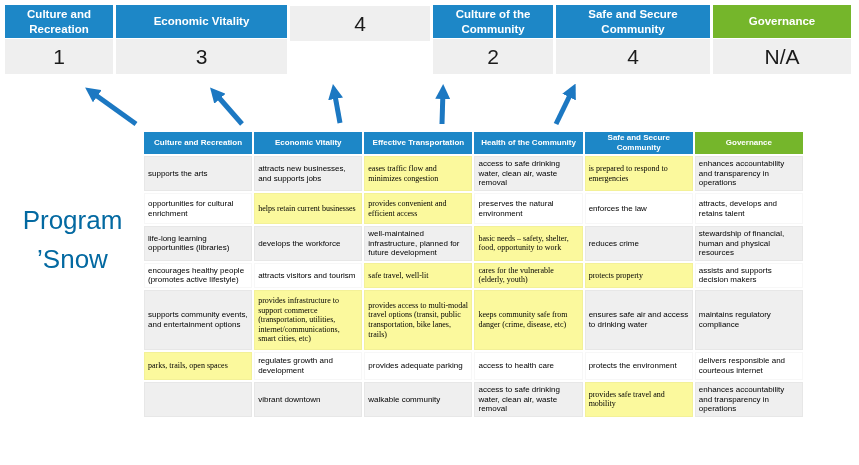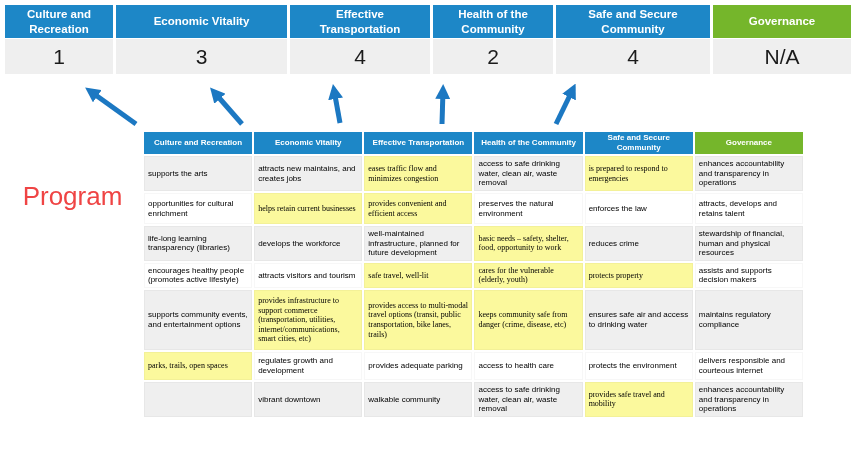--- a/index.html
+++ b/index.html
@@ -17,22 +17,22 @@
   }
   .bhead.green{background:#75b62b;}
   .bscore{
     height:35px;background:#efefef;display:flex;align-items:center;justify-content:center;
     font-size:21px;color:#1a1a1a;margin-top:1px;
   }
   
   .arrows{position:absolute;left:0;top:78px;}
   
   .title{
-    position:absolute;left:0;top:177px;width:145px;text-align:center;
-    font-size:26px;line-height:39px;color:#ef4444;
+    position:absolute;left:0;top:201px;width:145px;text-align:center;
+    font-size:26px;line-height:39px;color:#0369a1;
   }
   
   table.matrix{
     position:absolute;left:142px;top:130px;width:663px;
     border-collapse:separate;border-spacing:2px;table-layout:fixed;
     font-size:8px;line-height:1.2;
   }
   table.matrix th{
     background:#1d87c7;color:#ffffff;font-weight:bold;font-size:8px;
     text-align:center;vertical-align:middle;padding:1px 2px;height:20px;
@@ -55,26 +55,24 @@
     <div class="bcol" style="width:108px">
       <div class="bhead">Culture and
 Recreation</div>
       <div class="bscore">1</div>
     </div>
     <div class="bcol" style="width:171px">
       <div class="bhead">Economic Vitality</div>
       <div class="bscore">3</div>
     </div>
     <div class="bcol" style="width:140px">
-      <div class="bhead">Effective
-Transportation</div>
       <div class="bscore">4</div>
     </div>
     <div class="bcol" style="width:120px">
-      <div class="bhead">Health of the
+      <div class="bhead">Culture of the
 Community</div>
       <div class="bscore">2</div>
     </div>
     <div class="bcol" style="width:154px">
       <div class="bhead">Safe and Secure
 Community</div>
       <div class="bscore">4</div>
     </div>
     <div class="bcol" style="width:138px">
       <div class="bhead green">Governance</div>
@@ -90,53 +88,54 @@
     </defs>
     <line x1="136" y1="46" x2="90" y2="13" stroke="#1c78c2" stroke-width="5" marker-end="url(#ah)"></line>
     <line x1="242" y1="46" x2="214" y2="14" stroke="#1c78c2" stroke-width="5" marker-end="url(#ah)"></line>
     <line x1="340" y1="45" x2="334" y2="12" stroke="#1c78c2" stroke-width="5" marker-end="url(#ah)"></line>
     <line x1="442" y1="46" x2="443" y2="12" stroke="#1c78c2" stroke-width="5" marker-end="url(#ah)"></line>
     <line x1="556" y1="46" x2="573" y2="11" stroke="#1c78c2" stroke-width="5" marker-end="url(#ah)"></line>
   </svg>
 
   <div class="title">
     <div>Program</div>
+    <div>’Snow</div>
   </div>
 
   <table class="matrix">
     <thead>
       <tr style="height:20px">
         <th>Culture and Recreation</th>
         <th>Economic Vitality</th>
         <th>Effective Transportation</th>
         <th>Health of the Community</th>
         <th>Safe and Secure
 Community</th>
         <th class="green">Governance</th>
       </tr>
     </thead>
     <tbody>
       <tr style="height:35px">
         <td>supports the arts</td>
-        <td>attracts new maintains, and creates jobs</td>
+        <td>attracts new businesses, and supports jobs</td>
         <td class="hl">eases traffic flow and minimizes congestion</td>
         <td>access to safe drinking water, clean air, waste removal</td>
         <td class="hl">is prepared to respond to emergencies</td>
         <td>enhances accountability and transparency in operations</td>
       </tr>
       <tr style="height:31px">
         <td>opportunities for cultural enrichment</td>
         <td class="hl">helps retain current businesses</td>
         <td class="hl">provides convenient and efficient access</td>
         <td>preserves the natural environment</td>
         <td>enforces the law</td>
         <td>attracts, develops and retains talent</td>
       </tr>
       <tr style="height:33px">
-        <td>life-long learning transparency (libraries)</td>
+        <td>life-long learning opportunities (libraries)</td>
         <td>develops the workforce</td>
         <td>well-maintained infrastructure, planned for future development</td>
         <td class="hl">basic needs – safety, shelter, food, opportunity to work</td>
         <td>reduces crime</td>
         <td>stewardship of financial, human and physical resources</td>
       </tr>
       <tr style="height:25px">
         <td>encourages healthy people (promotes active lifestyle)</td>
         <td>attracts visitors and tourism</td>
         <td class="hl">safe travel, well-lit</td>

